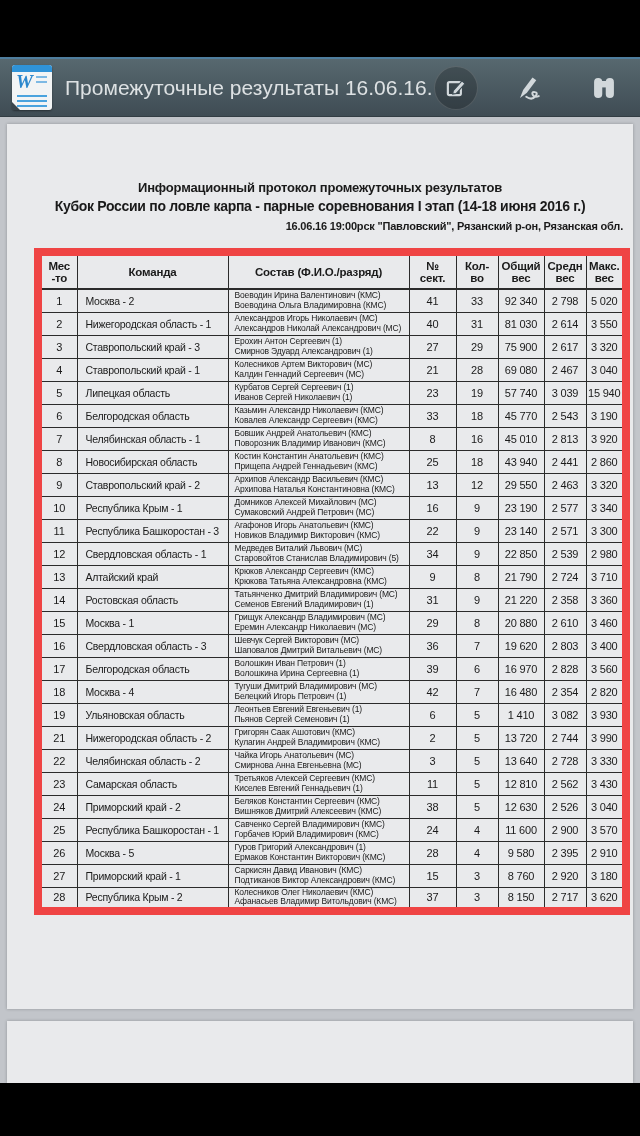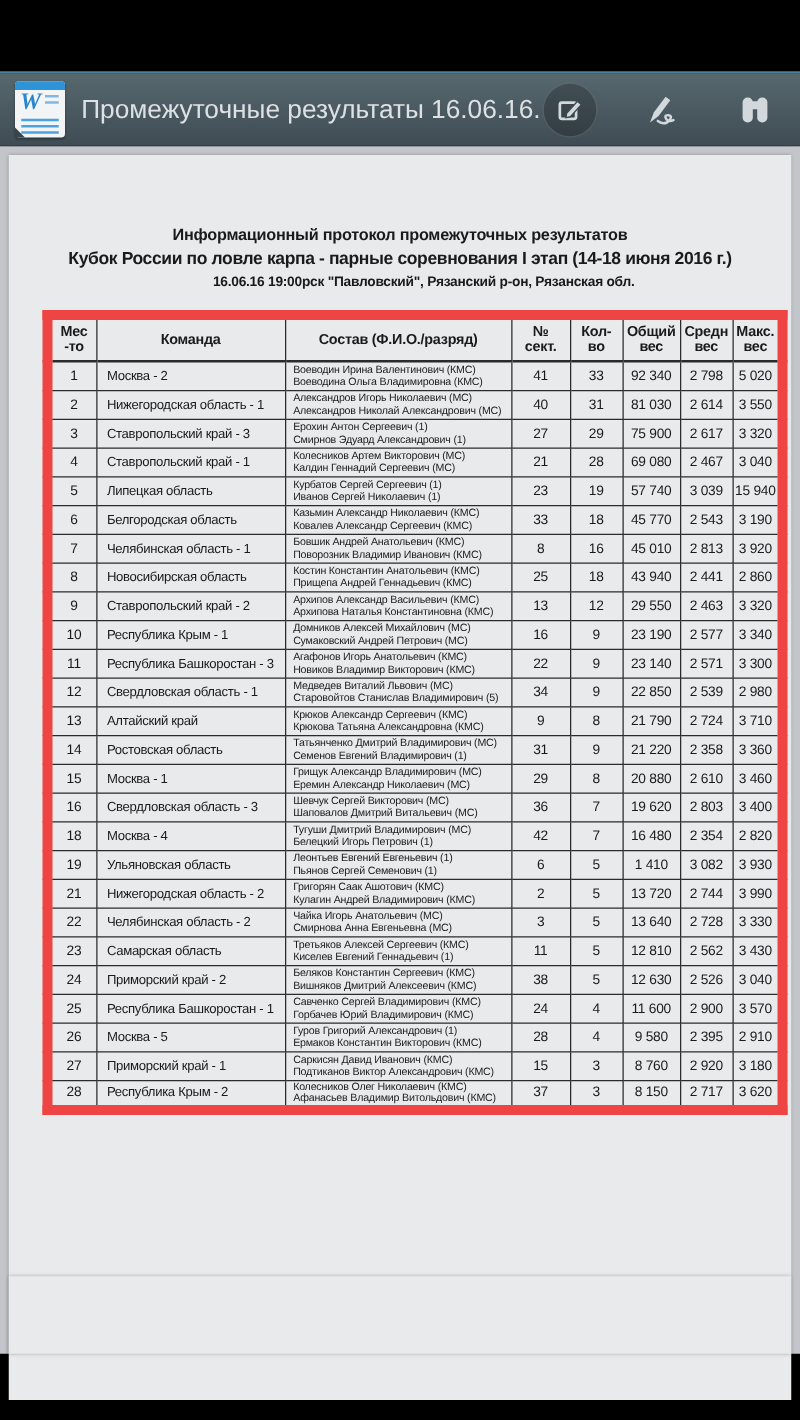--- a/index.html
+++ b/index.html
@@ -28,31 +28,31 @@
   .tb-actions { display:flex; align-items:center; gap:30px; flex:0 0 auto; }
   .tb-btn { width:44px; height:44px; display:flex; align-items:center; justify-content:center; }
   .tb-btn.circled { border-radius:50%; background:rgba(0,0,0,.22);
                     border:1px solid rgba(255,255,255,.14); }
   .tb-btn svg { display:block; }
 
   
   .doc-area { position:relative; height:966px; background:#c2c5ca; }
   .page { position:absolute; left:7px; width:626px; background:#e9eaec;
           box-shadow:0 0 3px rgba(0,0,0,.25); }
-  .page-1 { top:7px; height:996px; }
+  .page-1 { top:7px; height:885px; }
   .page-2 { top:904px; height:62px; }
   .bottom-bar { height:53px; background:#000; }
 
   
   .doc-h1 { position:absolute; top:56px; left:0; right:0; text-align:center;
             font-size:13px; font-weight:bold; color:#1a1a1a; letter-spacing:-0.2px; }
   .doc-h2 { position:absolute; top:74px; left:0; right:0; text-align:center;
             font-size:14px; font-weight:bold; color:#1a1a1a; letter-spacing:-0.3px; }
   .meta-row { position:absolute; top:96px; left:48px; right:10px;
-              display:flex; justify-content:center;
+              display:flex; justify-content:flex-end;
               font-size:11px; font-weight:bold; color:#1a1a1a; letter-spacing:-0.2px; }
 
   table.results { position:absolute; top:124px; left:27px; width:588px;
                   border-collapse:collapse; table-layout:fixed;
                   border:8px solid #ef4444; }
   .results th, .results td { border:1px solid #2b2b2b; color:#1a1a1a;
                              overflow:hidden; padding:0; }
   .results thead th { height:37px; font-size:11.5px; font-weight:bold;
                       line-height:12px; text-align:center; vertical-align:middle;
                       border-bottom-width:2px; letter-spacing:-0.2px; }
@@ -383,20 +383,33 @@
       <div>Шевчук Сергей Викторович (МС)</div>
       <div>Шаповалов Дмитрий Витальевич (МС)</div>
     </td>
     <td class="c-num">36</td>
     <td class="c-num">7</td>
     <td class="c-num">19 620</td>
     <td class="c-num">2 803</td>
     <td class="c-num">3 400</td>
   </tr>
 
+  <tr>
+    <td class="c-place">17</td>
+    <td class="c-team">Белгородская область</td>
+    <td class="c-members">
+      <div>Волошкин Иван Петрович (1)</div>
+      <div>Волошкина Ирина Сергеевна (1)</div>
+    </td>
+    <td class="c-num">39</td>
+    <td class="c-num">6</td>
+    <td class="c-num">16 970</td>
+    <td class="c-num">2 828</td>
+    <td class="c-num">3 560</td>
+  </tr>
 
   <tr>
     <td class="c-place">18</td>
     <td class="c-team">Москва - 4</td>
     <td class="c-members">
       <div>Тугуши Дмитрий Владимирович (МС)</div>
       <div>Белецкий Игорь Петрович (1)</div>
     </td>
     <td class="c-num">42</td>
     <td class="c-num">7</td>

